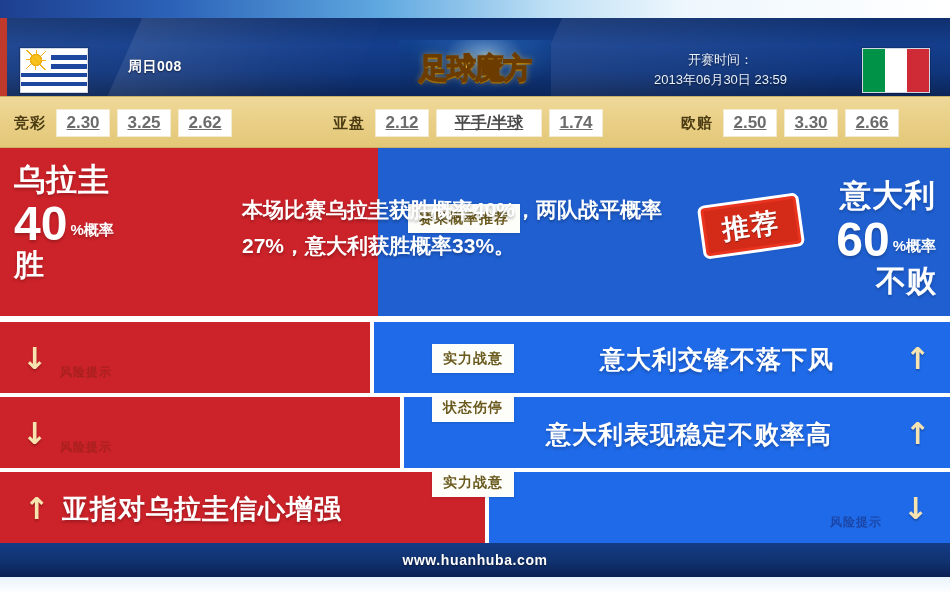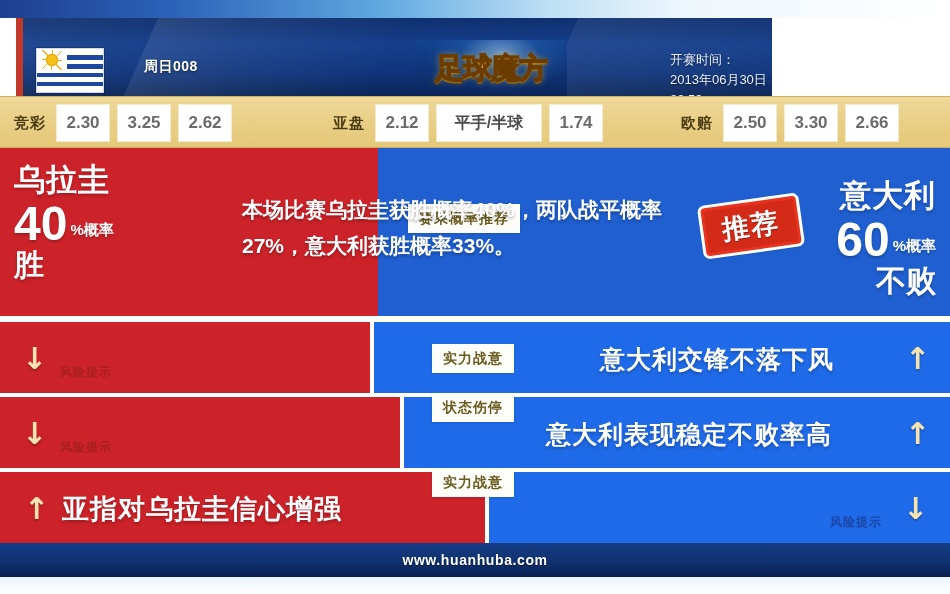--- a/index.html
+++ b/index.html
@@ -11,25 +11,26 @@
   .page { position:relative; width:950px; height:594px; background:#fff; }
 
   
   .sky {
     position:absolute; left:0; top:0; width:950px; height:18px;
     background:linear-gradient(90deg,#1e3f8f 0%,#2b62b8 18%,#5fa8e0 40%,#bfe0f5 58%,#eef7fd 72%,#ffffff 100%);
   }
 
   
   .header {
-    position:absolute; left:16px; top:18px; width:756px; height:78px;
+    position:absolute; left:0; top:18px; width:950px; height:78px;
     background:
       linear-gradient(105deg, rgba(255,255,255,0.06) 0%, rgba(255,255,255,0) 30%),
       linear-gradient(180deg,#10306f 0%,#143e8c 35%,#10357c 70%,#0b2557 100%);
     overflow:hidden;
+    text-align:center;
   }
   .hdr-sheen {
     position:absolute; left:120px; top:-40px; width:240px; height:180px;
     background:linear-gradient(100deg, rgba(255,255,255,0.09), rgba(255,255,255,0));
     transform:skewX(-24deg);
   }
   .hdr-sheen2 {
     position:absolute; left:540px; top:-40px; width:300px; height:180px;
     background:linear-gradient(100deg, rgba(255,255,255,0.07), rgba(255,255,255,0));
     transform:skewX(-24deg);
@@ -95,23 +96,24 @@
   
   .odds {
     position:absolute; left:0; top:96px; width:950px; height:52px;
     background:linear-gradient(180deg,#efd99a 0%,#e9cf86 50%,#e3c878 100%);
     border-top:1px solid #cbb167; border-bottom:1px solid #cbb167;
   }
   .odds-group { position:absolute; top:0; height:52px; display:flex; align-items:center; gap:7px; }
   .odds-label { font-size:15px; font-weight:bold; color:#4a3b12; letter-spacing:1px; margin-right:3px;font-family:Liberation Serif, serif; }
   .odds-cell {
     background:#fff; color:#6b6b6b; font-weight:bold; font-size:17px;
-    height:38px; min-width:54px; padding:0 8px;
+    height:28px; min-width:54px; padding:0 8px;
     display:flex; align-items:center; justify-content:center;
     border:1px solid #f4ead0;
+    text-decoration:underline;
   }
   .odds-cell.wide { min-width:106px; font-size:16px; color:#4b4b4b; }
   .g1 { left:14px; }
   .g2 { left:333px; }
   .g3 { left:681px; }
 
   
   .main { position:absolute; left:0; top:148px; width:950px; height:168px; }
   .main-red { position:absolute; left:0; top:0; width:378px; height:168px; background:#cc2229; }
   .main-blue { position:absolute; left:378px; top:0; width:572px; height:168px; background:#1f5fd0; }

